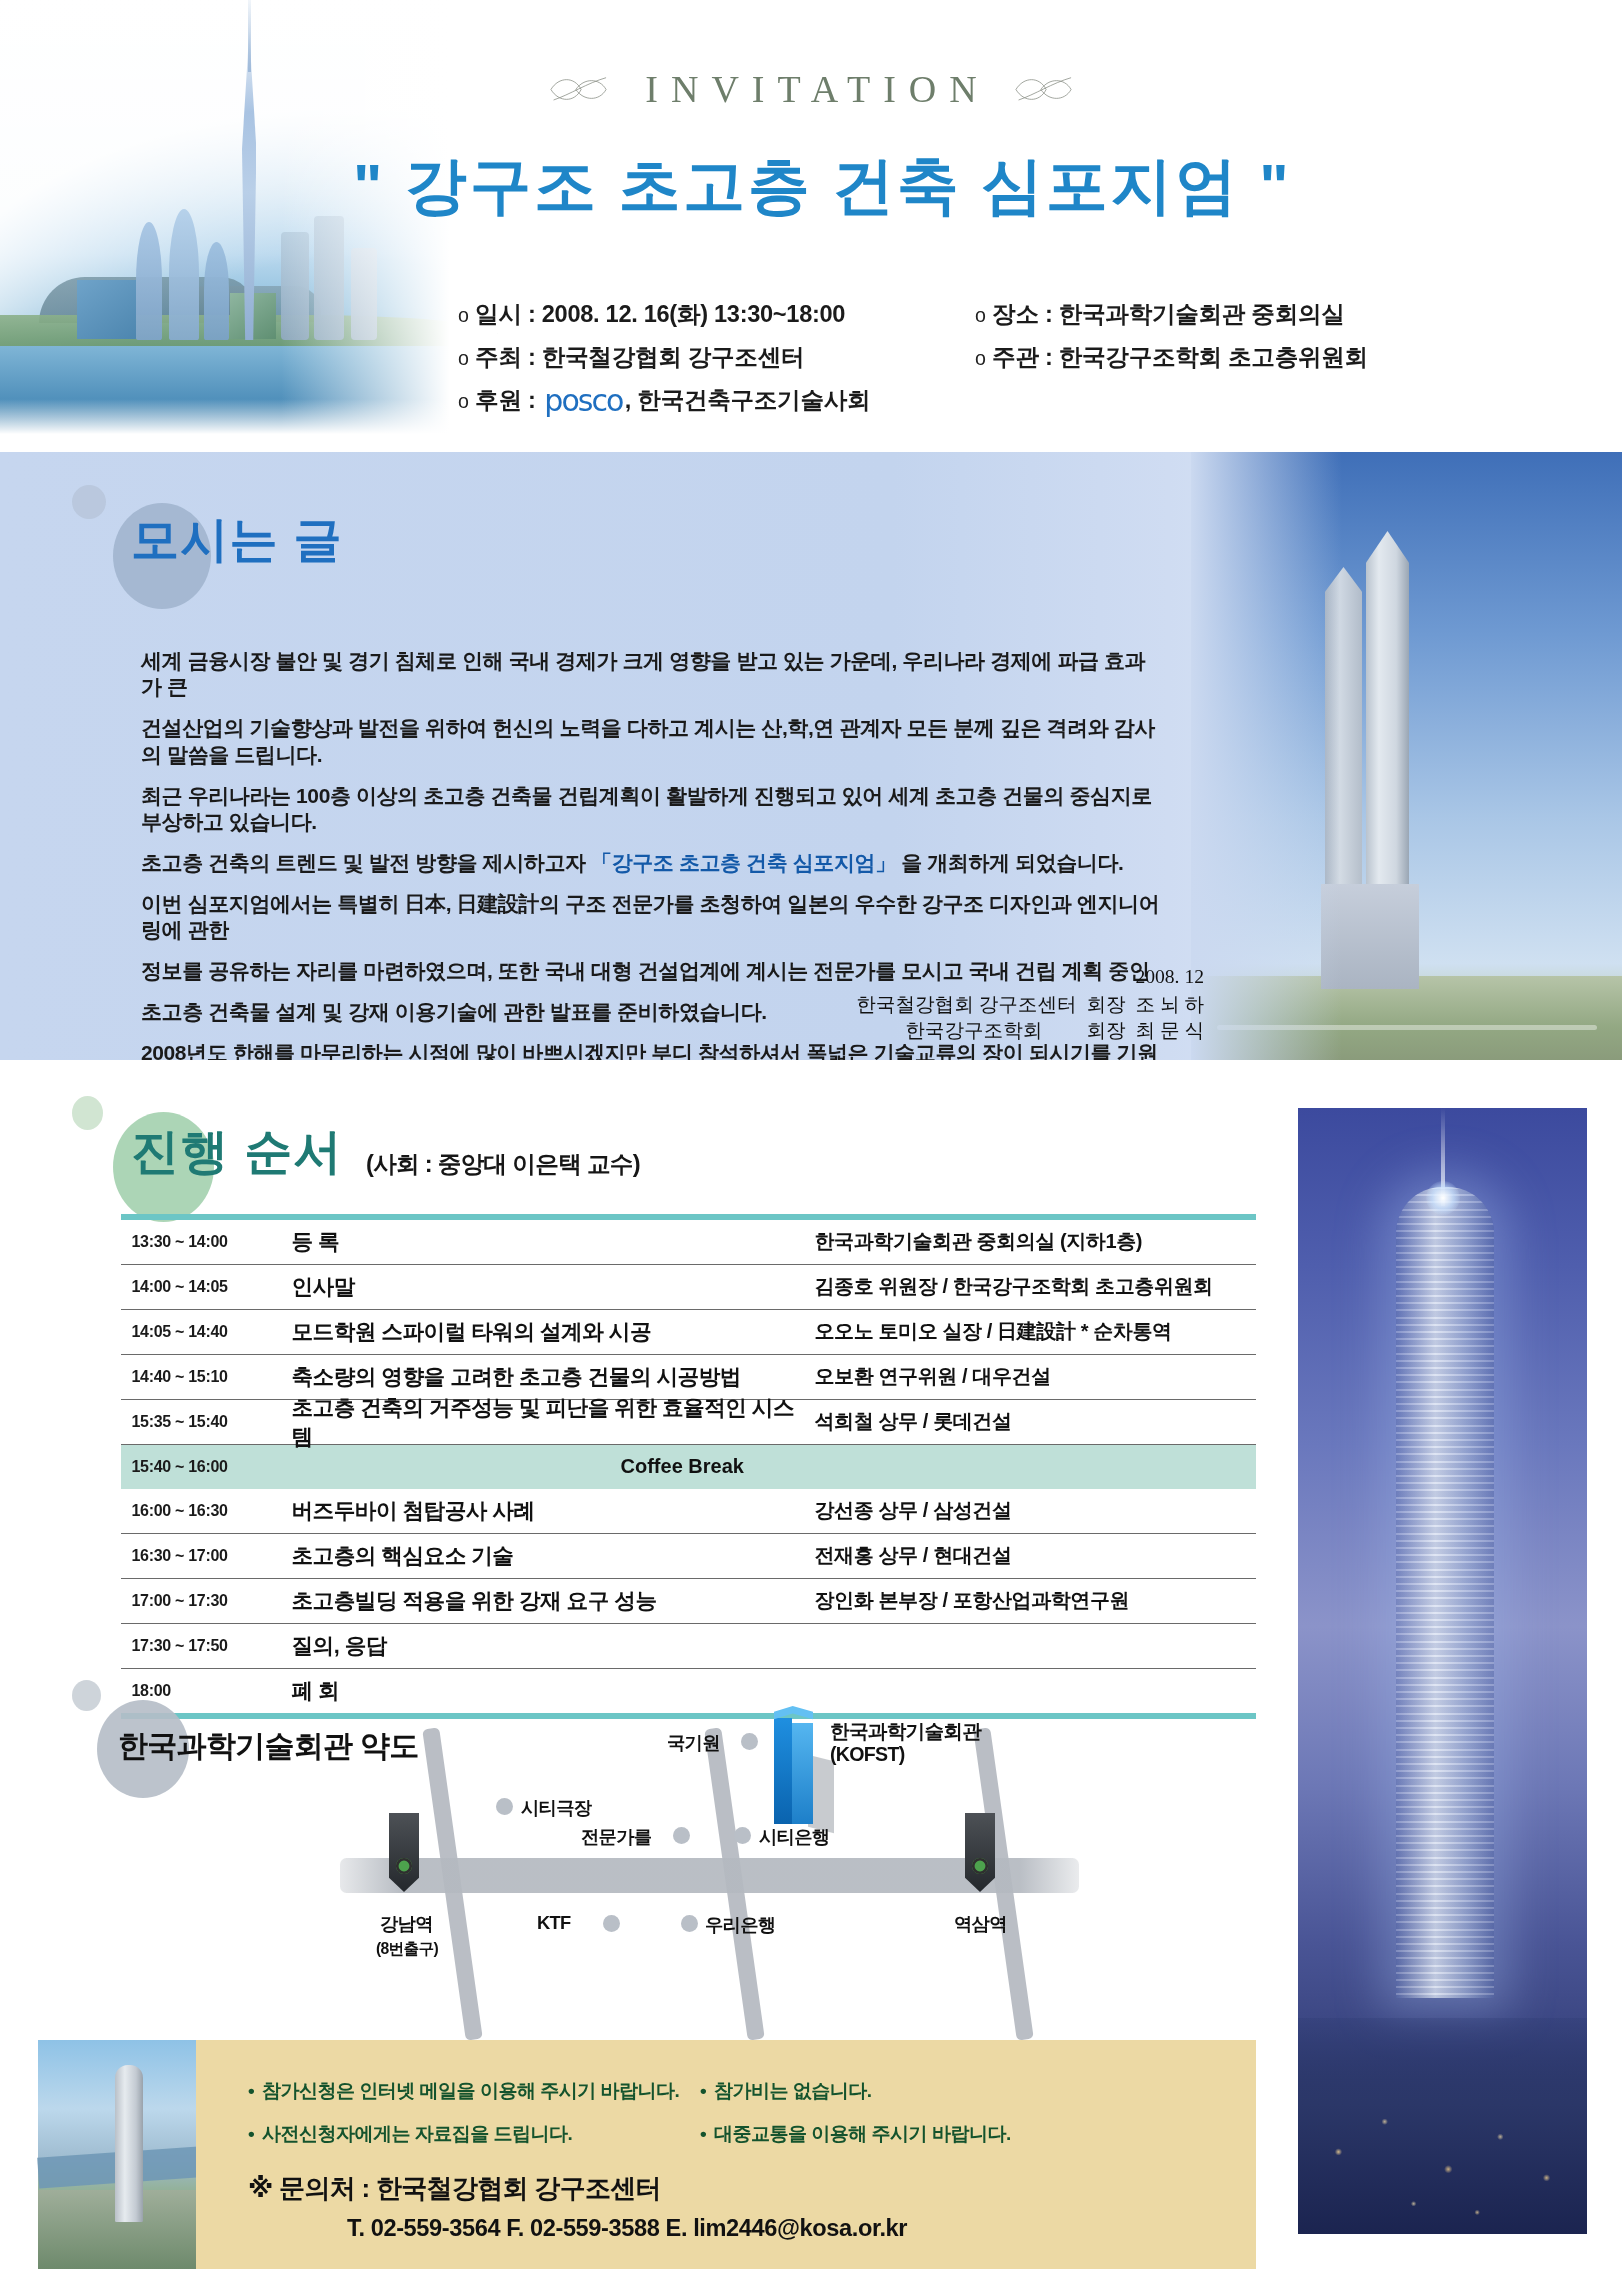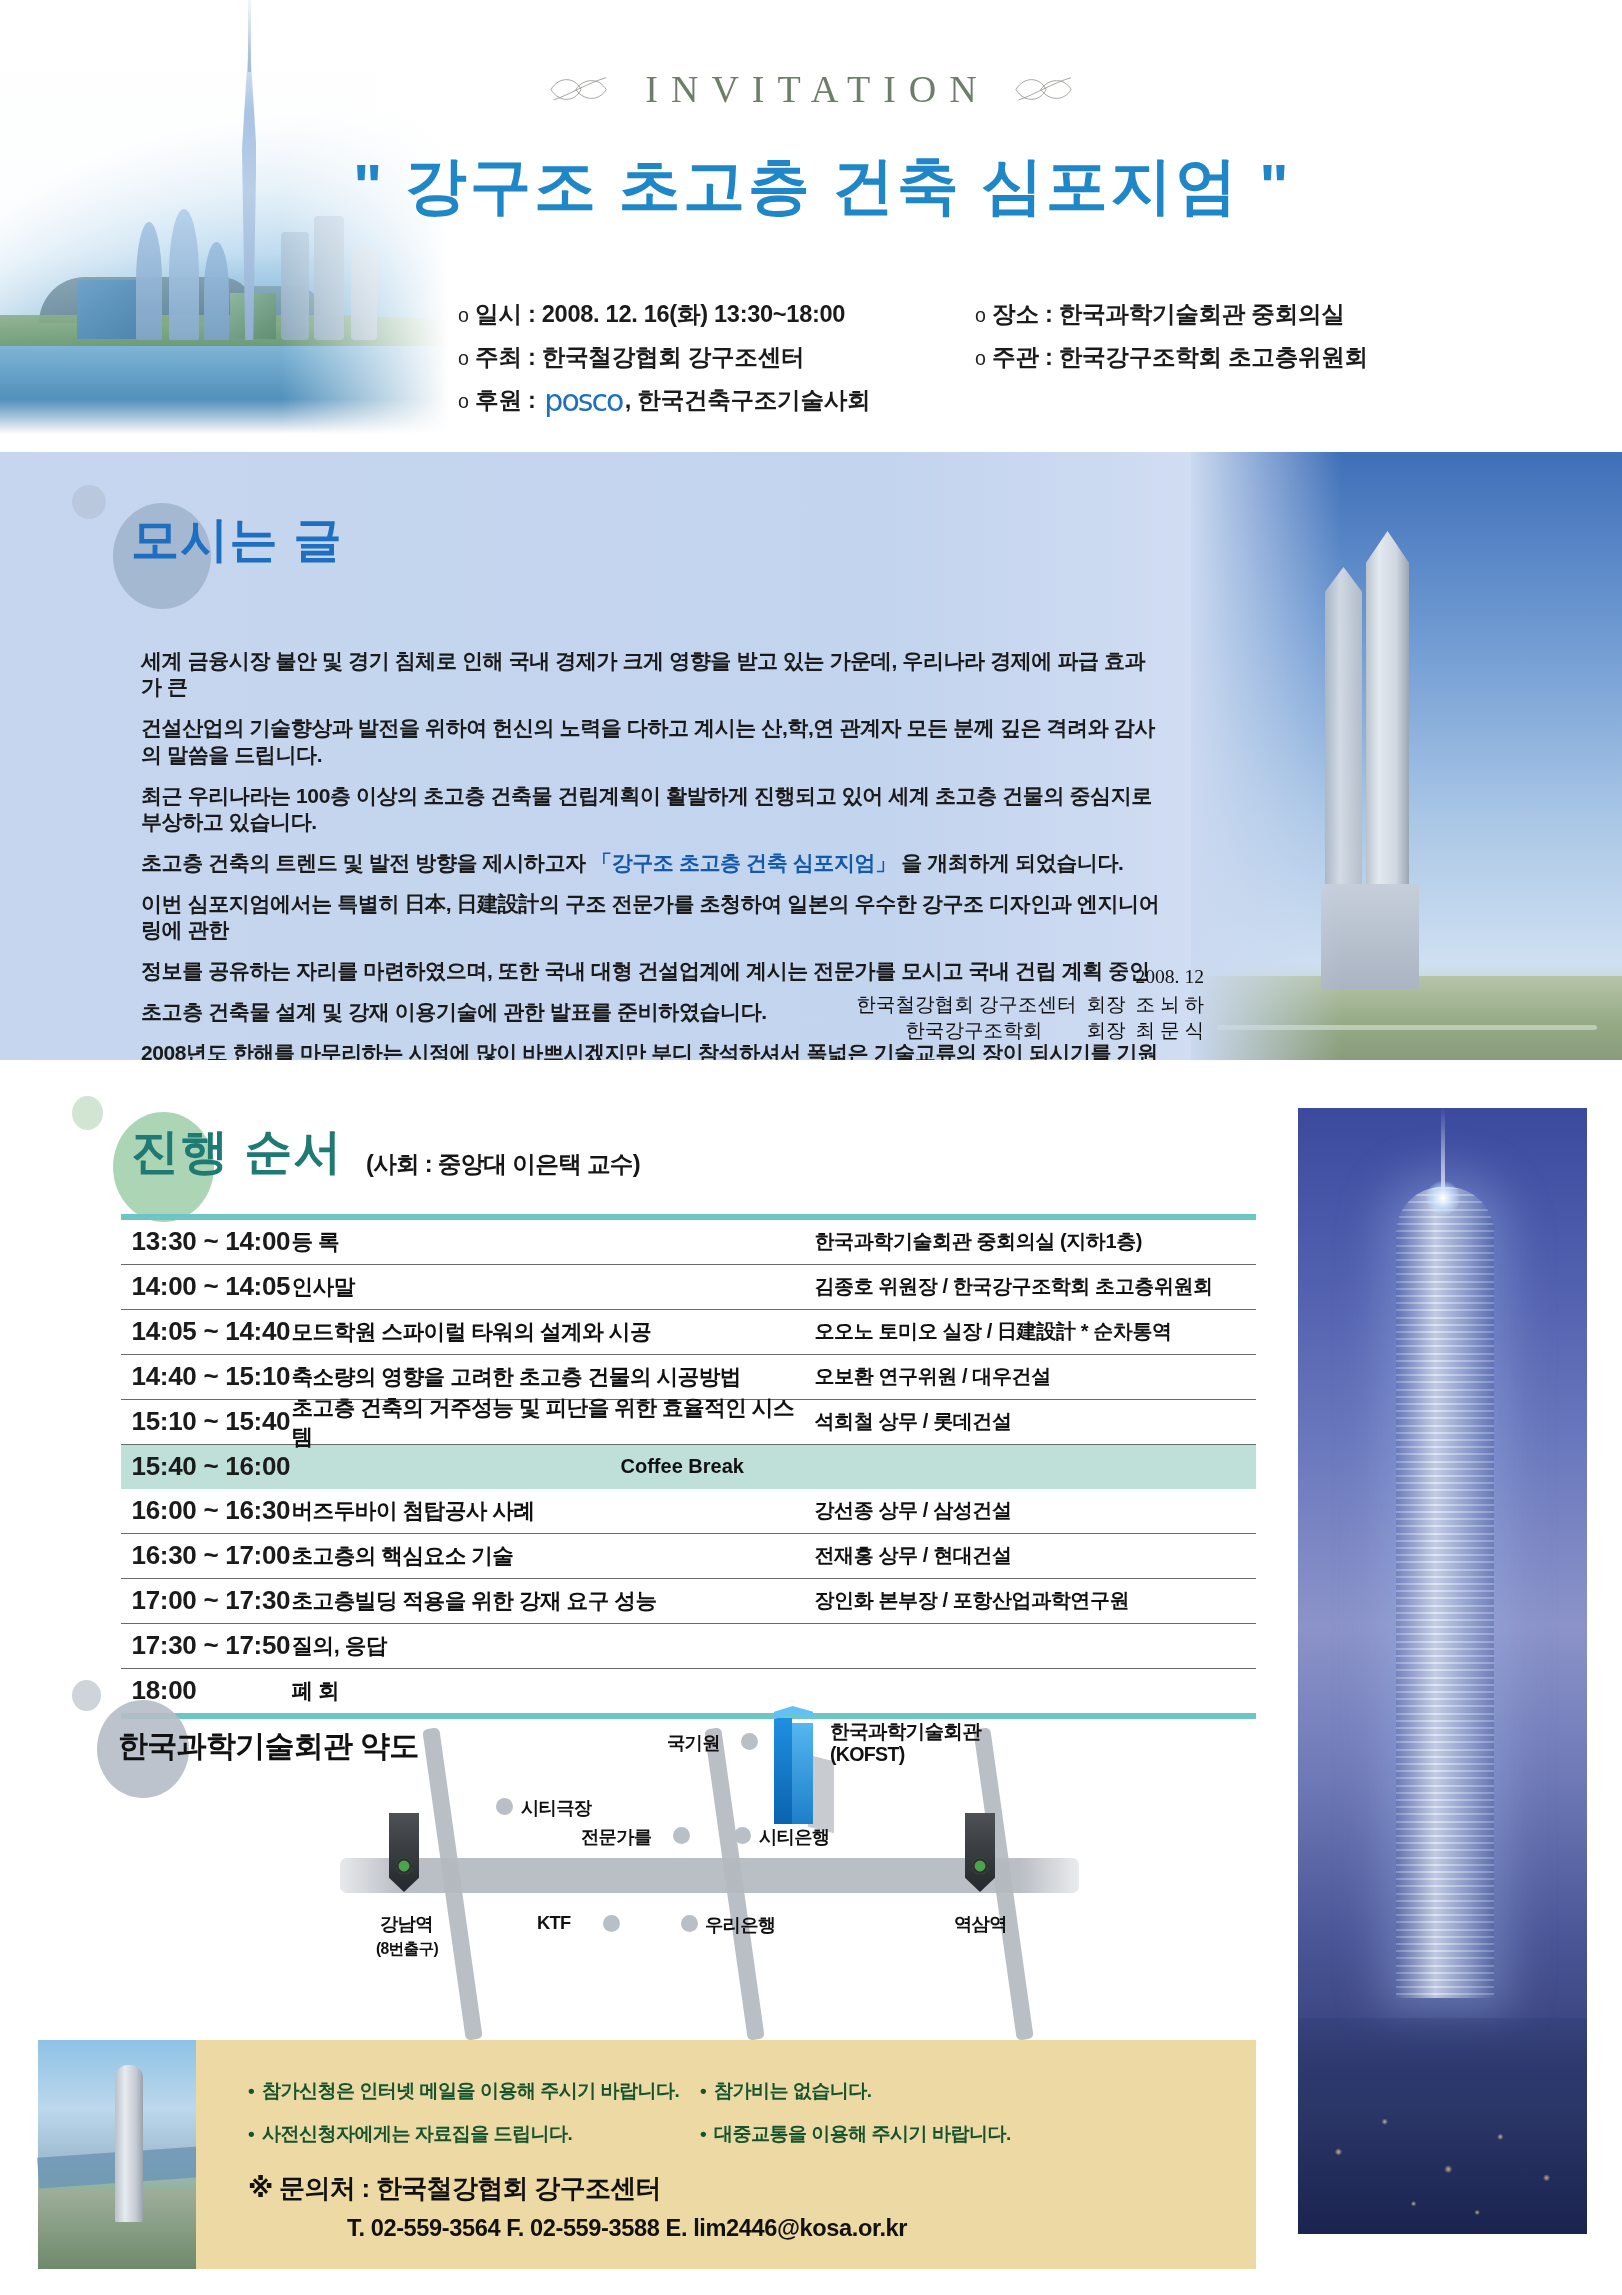--- a/index.html
+++ b/index.html
@@ -124,21 +124,21 @@
   .blob-green-lg{left:113px;top:52px;width:101px;height:110px;background:#a8d3b2;opacity:.95;}
   .sec-title-green{left:131px;top:60px;font-size:48px;font-weight:700;color:#1f7a74;letter-spacing:1.3px;}
   .sec-sub{left:366px;top:88px;font-size:23.6px;font-weight:600;color:#161616;letter-spacing:-0.7px;}
 
   #sched{left:121px;top:154px;width:1135px;}
   .sched-rule-top{height:5.9px;background:#6cc6c6;}
   .sched-rule-bot{height:5.9px;background:#6cc6c6;}
   .srow{display:flex;align-items:center;height:44px;border-bottom:1.3px solid #6a6a6a;}
   .srow:last-of-type{border-bottom:none;}
   .srow.break{background:#bfe0d8;border-bottom:none;}
-  .s-time{width:160px;padding-left:10.5px;font-size:26px;color:#1b1b1b;font-weight:600;letter-spacing:-0.3px;}
+  .s-time{width:160px;padding-left:10.5px;font-size:16px;color:#1b1b1b;font-weight:600;letter-spacing:-0.3px;}
   .s-topic{width:523px;font-size:21.6px;font-weight:700;color:#111;letter-spacing:-0.5px;}
   .s-who{flex:1;font-size:20px;font-weight:600;color:#111;letter-spacing:-0.4px;}
   .s-break-label{flex:1;text-align:center;font-size:20px;font-weight:600;color:#111;padding-right:183px;}
 
   
   #map{left:0;top:1662px;width:1309px;height:366px;}
   .blob-gray-sm{left:72px;top:18.3px;width:29px;height:31px;background:#c9cfd6;opacity:.9;}
   .blob-gray-lg{left:97px;top:38px;width:92px;height:98px;background:#b5bdc6;opacity:.9;}
   .map-title{left:118px;top:64px;font-size:30px;font-weight:700;color:#111;letter-spacing:-0.7px;}
 
@@ -338,21 +338,21 @@
           <div class="s-time">14:05 ~ 14:40</div>
           <div class="s-topic">모드학원 스파이럴 타워의 설계와 시공</div>
           <div class="s-who">오오노 토미오 실장 / 日建設計  * 순차통역</div>
         </div>
         <div class="srow">
           <div class="s-time">14:40 ~ 15:10</div>
           <div class="s-topic">축소량의 영향을 고려한 초고층 건물의 시공방법</div>
           <div class="s-who">오보환 연구위원 / 대우건설</div>
         </div>
         <div class="srow">
-          <div class="s-time">15:10 ~ 15:40</div>
+          <div class="s-time">15:35 ~ 15:40</div>
           <div class="s-topic">초고층 건축의 거주성능 및 피난을 위한 효율적인 시스템</div>
           <div class="s-who">석희철 상무 / 롯데건설</div>
         </div>
         <div class="srow break">
           <div class="s-time">15:40 ~ 16:00</div>
           <div class="s-break-label">Coffee Break</div>
         </div>
         <div class="srow">
           <div class="s-time">16:00 ~ 16:30</div>
           <div class="s-topic">버즈두바이 첨탑공사 사례</div>

